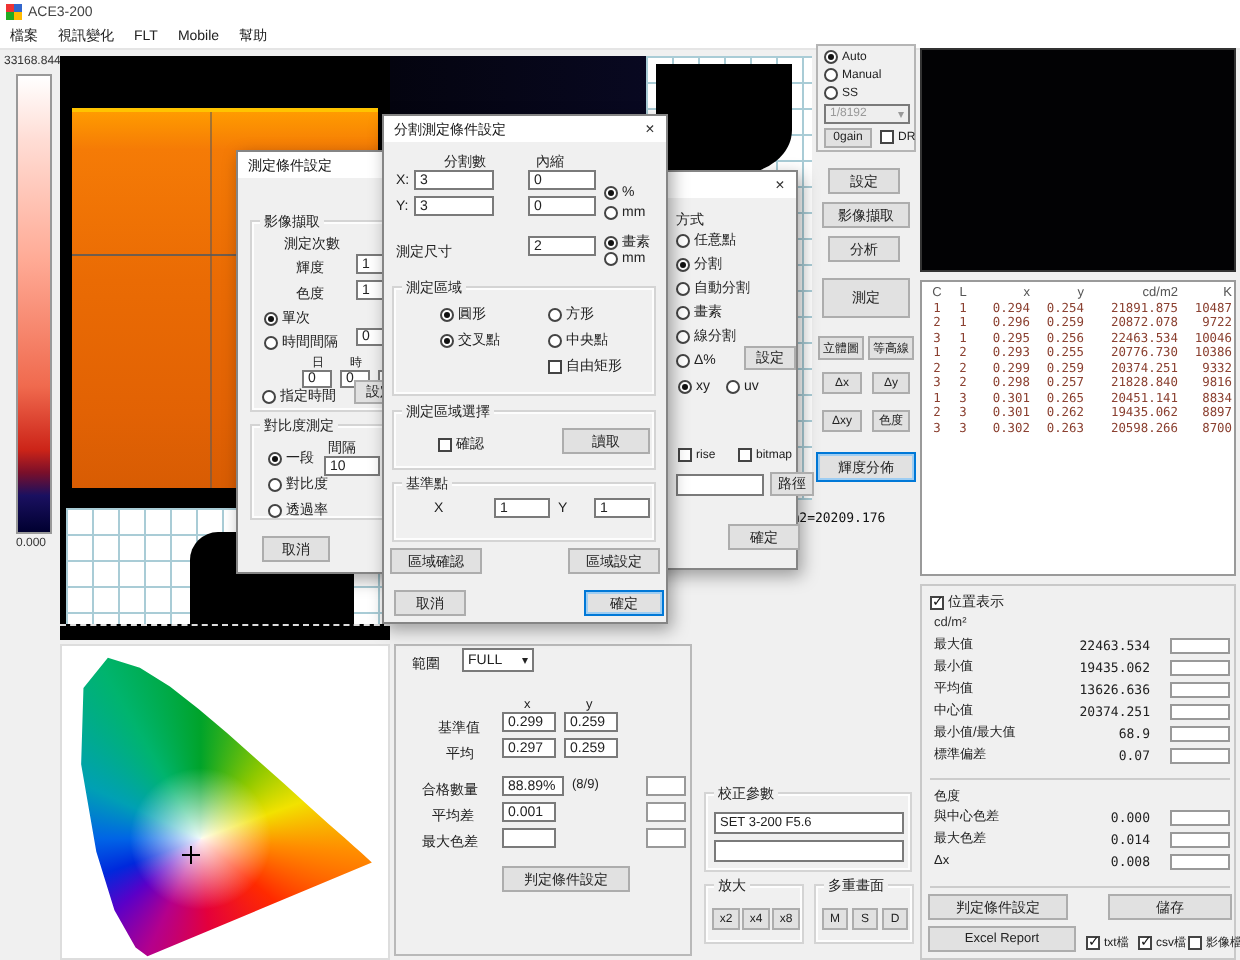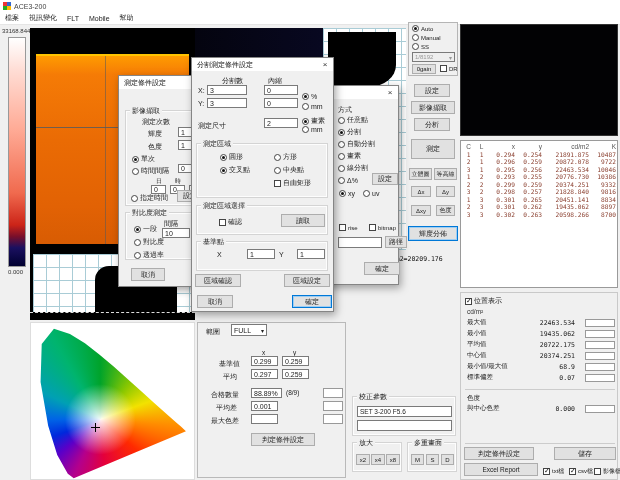--- a/index.html
+++ b/index.html
@@ -234,21 +234,21 @@
           <span class="val">22463.534</span>
           <span class="box"></span>
         </div>
         <div class="stat-row">
           <span class="lbl">最小值</span>
           <span class="val">19435.062</span>
           <span class="box"></span>
         </div>
         <div class="stat-row">
           <span class="lbl">平均值</span>
-          <span class="val">20722.175</span>
+          <span class="val">13626.636</span>
           <span class="box"></span>
         </div>
         <div class="stat-row">
           <span class="lbl">中心值</span>
           <span class="val">20374.251</span>
           <span class="box"></span>
         </div>
         <div class="stat-row">
           <span class="lbl">最小值/最大值</span>
           <span class="val">68.9</span>
@@ -259,20 +259,30 @@
           <span class="val">0.07</span>
           <span class="box"></span>
         </div>
       </div>
     <div class="abs" style="left:4px;top:96px;width:150px;height:1px;background:#ccc;"></div>
     <div class="abs t65" style="left:6px;top:101px;">色度</div>
     <div class="abs" id="chroma-rows" style="left:0;top:110px;width:158px;">
         <div class="stat-row">
           <span class="lbl">與中心色差</span>
           <span class="val">0.000</span>
+          <span class="box"></span>
+        </div>
+        <div class="stat-row">
+          <span class="lbl">最大色差</span>
+          <span class="val">0.014</span>
+          <span class="box"></span>
+        </div>
+        <div class="stat-row">
+          <span class="lbl">Δx</span>
+          <span class="val">0.008</span>
           <span class="box"></span>
         </div>
       </div>
     <div class="abs" style="left:4px;top:150px;width:150px;height:1px;background:#ccc;"></div>
     <div class="btn" style="left:3px;top:154px;width:70px;height:13px;">判定條件設定</div>
     <div class="btn" style="left:93px;top:154px;width:62px;height:13px;">儲存</div>
     <div class="btn" style="left:3px;top:170px;width:74px;height:13px;font-size:6.5px;">Excel Report</div>
     <div class="ctl" style="left:82px;top:174px;">
         <span class="cb checked"></span>
         <span class="t6">txt檔</span>

